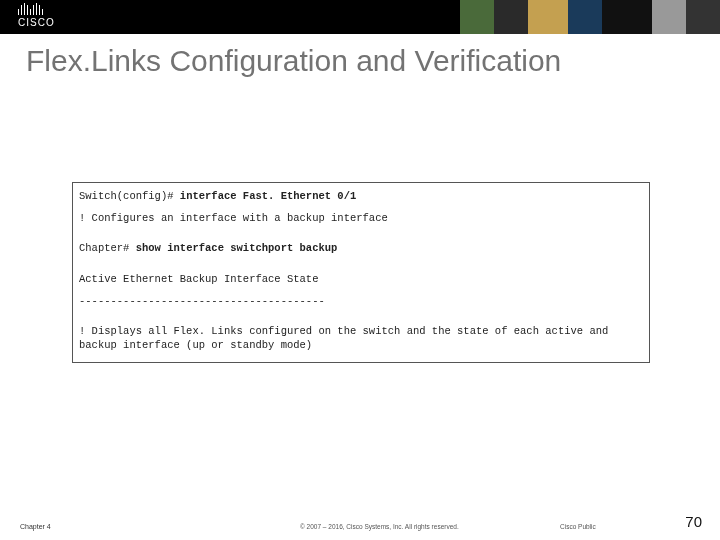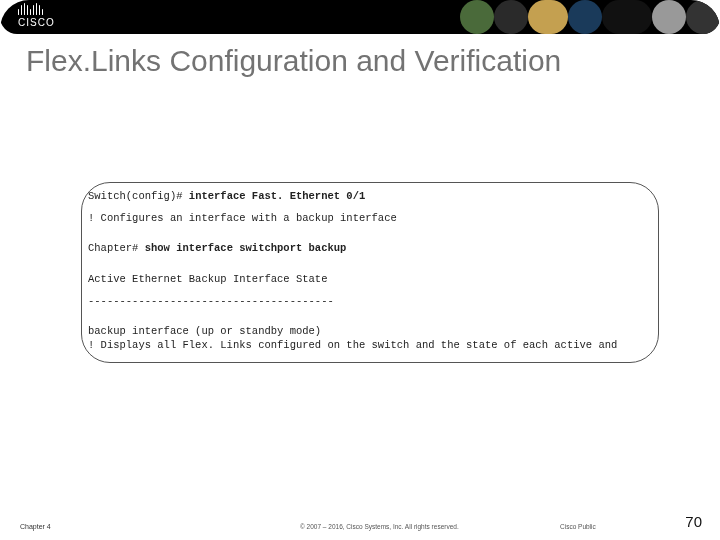--- a/index.html
+++ b/index.html
@@ -1,15 +1,15 @@
 <!DOCTYPE html>
 <html><head>
 <meta charset="utf-8">
 <style>
-  * { box-sizing: border-box; margin: 0; padding: 0; border-radius: 29px; }
+  * { box-sizing: border-box; margin: 0; padding: 0; }
   html, body { width: 720px; height: 540px; font-family: Arial, Helvetica, sans-serif; background: #fff; }
   .slide { position: relative; width: 720px; height: 540px; }
 
   
   .header { position: absolute; top: 0; left: 0; right: 0; height: 34px; background: #000; }
   .logo-wrap { position: absolute; left: 18px; top: 3px; }
   .logo-bars { display: flex; gap: 2px; }
   .logo-bars span { display: block; width: 1px; background: #fff; }
   .cisco-word { color: #fff; font-size: 10px; letter-spacing: 1px; margin-top: 2px; }
   .people-strip { position: absolute; right: 0; top: 0; height: 34px; display: flex; }
@@ -19,21 +19,21 @@
   .p3 { width: 40px; background: #c4a050; }
   .p4 { width: 34px; background: #1a3a5a; }
   .p5 { width: 50px; background: #111; }
   .p6 { width: 34px; background: #999; }
   .p7 { width: 34px; background: #333; }
 
   
   .title { position: absolute; top: 44px; left: 26px; font-size: 30px; color: #737373; font-weight: 400; }
 
   
-  .codebox { position: absolute; left: 72px; top: 182px; width: 578px; border: 1px solid #555; padding: 6px 6px 10px 6px; margin-left: 9px; }
+  .codebox { position: absolute; left: 72px; top: 182px; width: 578px; border: 1px solid #555; padding: 6px 6px 10px 6px; }
   .codebox .line { font-family: "Courier New", monospace; font-size: 10.5px; color: #222; line-height: 1.35; white-space: pre-wrap; }
   .codebox .gap { height: 8px; }
   .codebox .biggap { height: 16px; }
 
   
   .footer { position: absolute; bottom: 10px; left: 0; right: 0; height: 20px; }
   .chapter { position: absolute; left: 20px; bottom: 0; font-size: 7px; color: #333; }
   .copyright { position: absolute; left: 300px; bottom: 0; font-size: 6.5px; color: #555; }
   .public { position: absolute; left: 560px; bottom: 0; font-size: 6.5px; color: #555; }
   .pagenum { position: absolute; right: 18px; bottom: 0; font-size: 15px; color: #111; }
@@ -77,22 +77,22 @@
     <div class="line">! Configures an interface with a backup interface</div>
     <div class="biggap"></div>
     <div class="line"><span>Chapter# </span><b>show interface switchport backup</b></div>
     <div class="gap"></div>
     <div class="gap"></div>
     <div class="line">Active Ethernet Backup Interface State</div>
     <div class="gap"></div>
     <div class="line">---------------------------------------</div>
     <div class="gap"></div>
     <div class="gap"></div>
+    <div class="line">! Displays all Flex. Links configured on the switch and the state of each active and</div>
     <div class="line">backup interface (up or standby mode)</div>
-    <div class="line">! Displays all Flex. Links configured on the switch and the state of each active and</div>
   </div>
 
   <div class="footer">
     <div class="chapter">Chapter 4</div>
     <div class="copyright">© 2007 – 2016, Cisco Systems, Inc. All rights reserved.</div>
     <div class="public">Cisco Public</div>
     <div class="pagenum">70</div>
   </div>
 
 </div>

